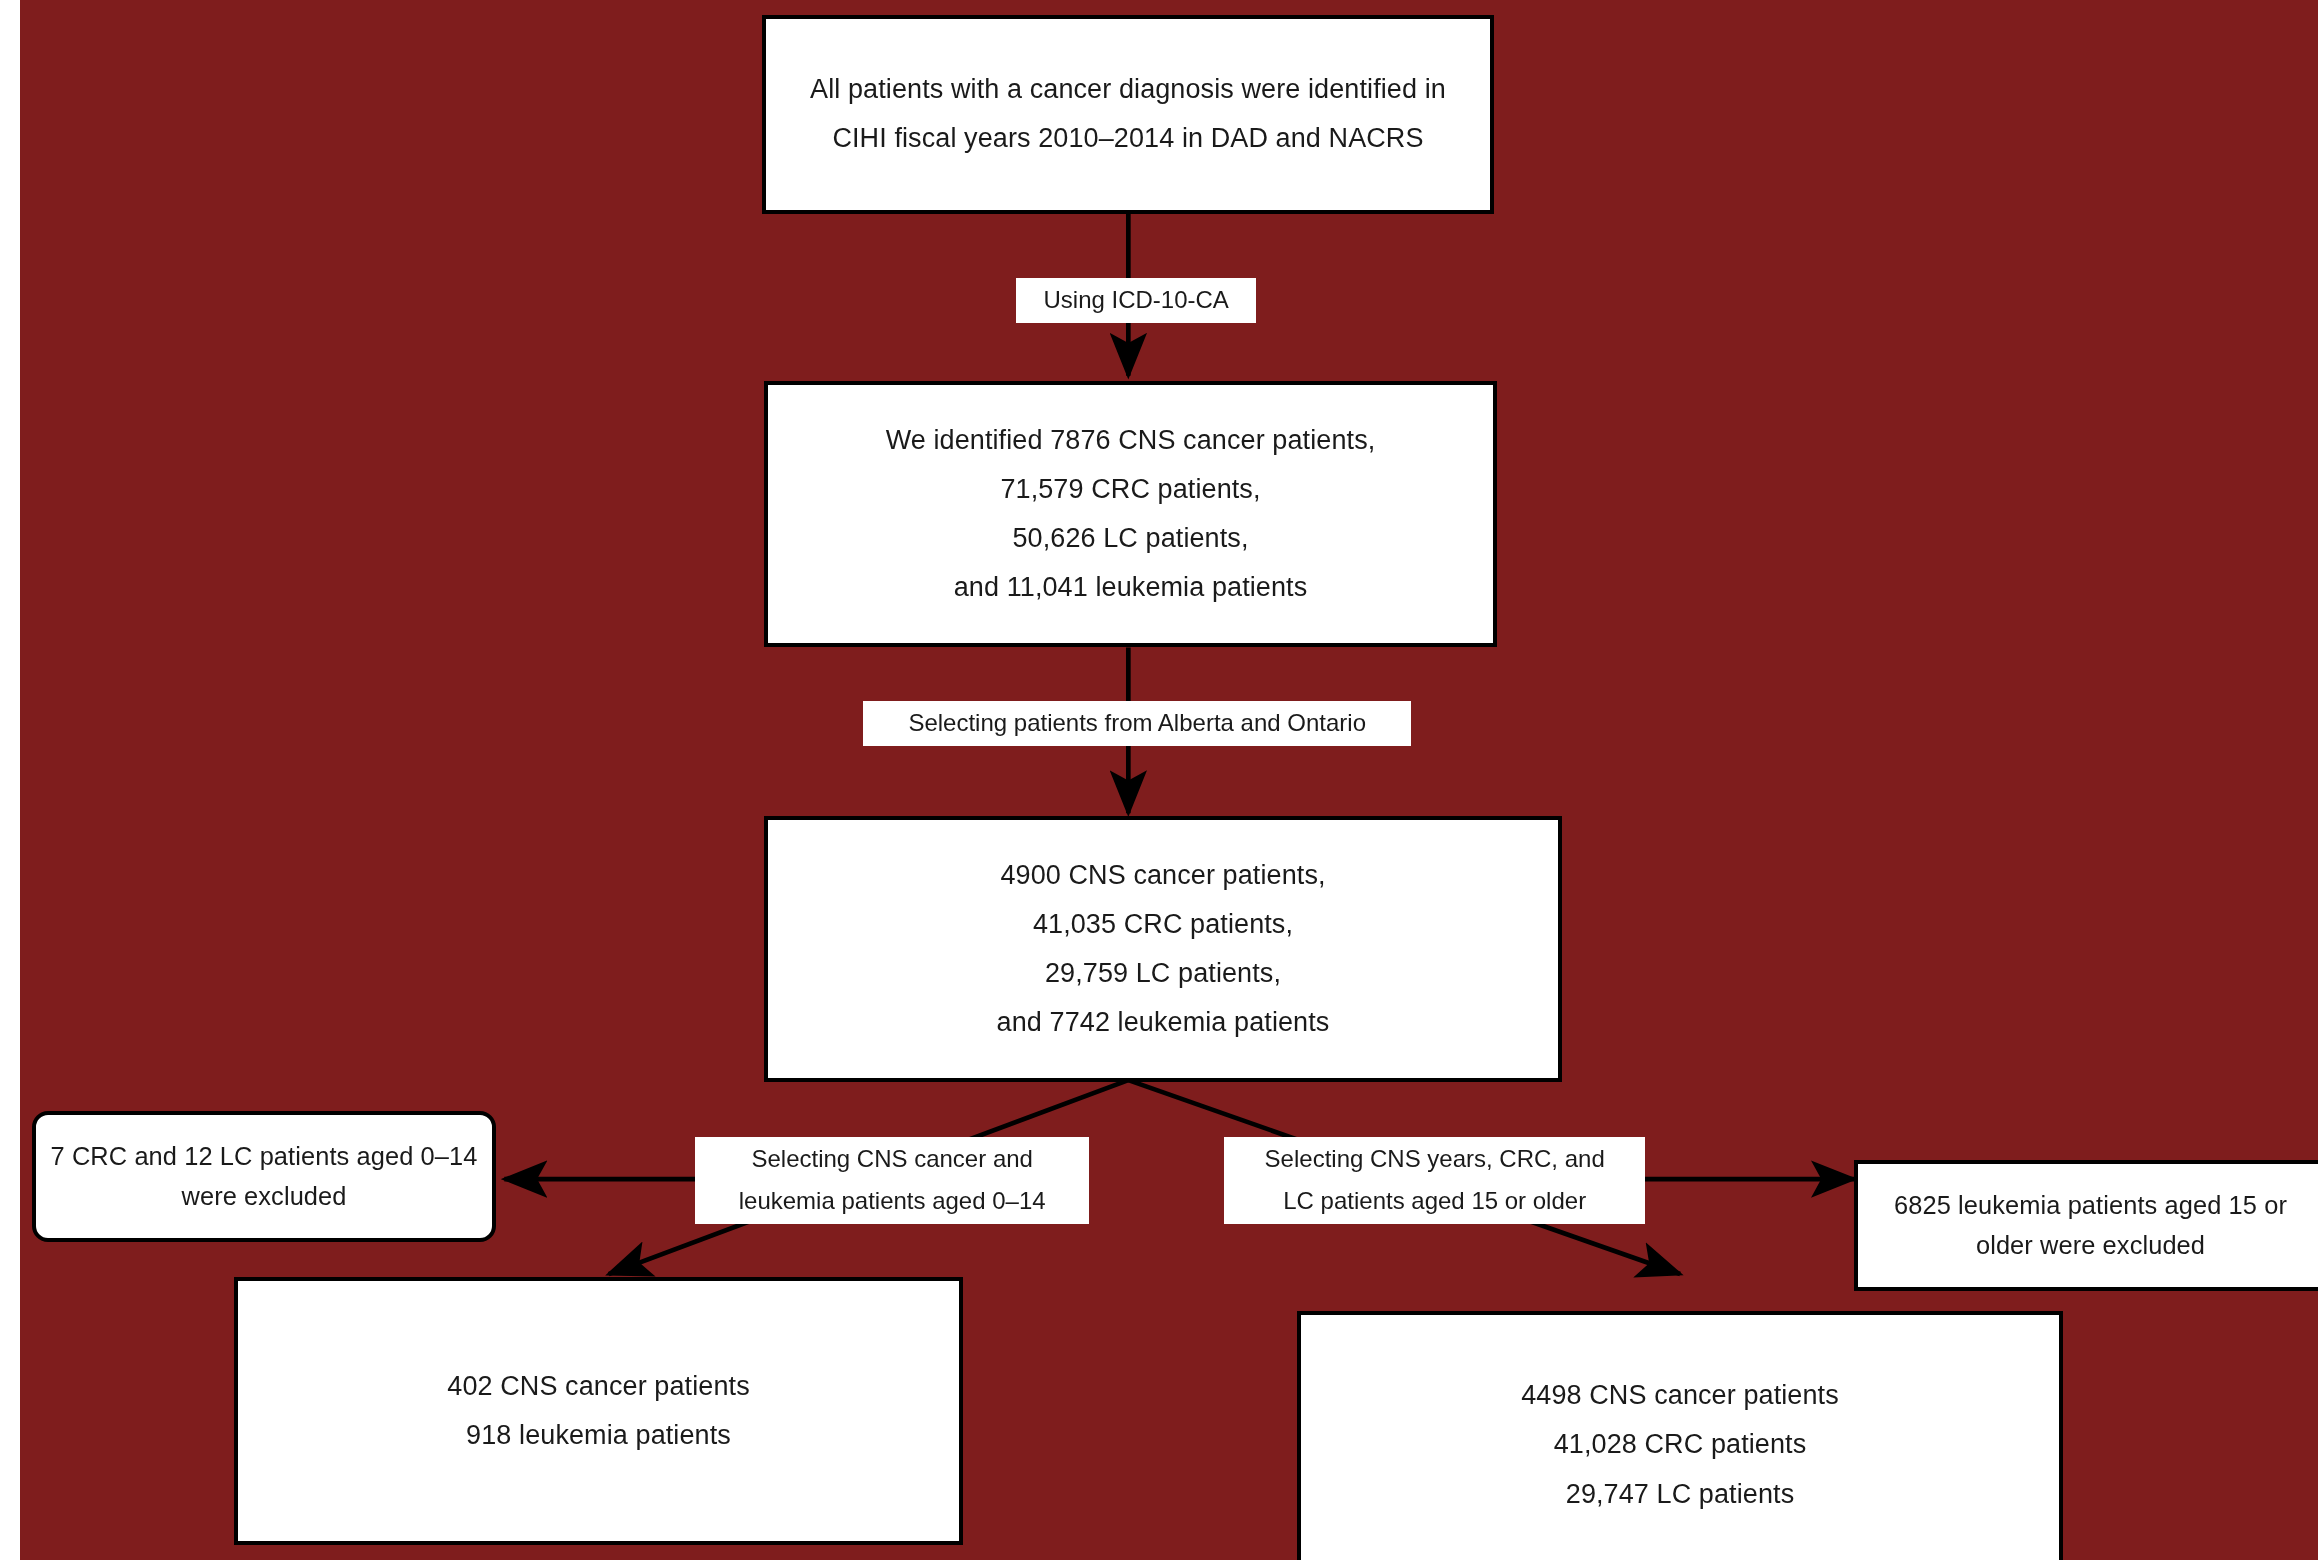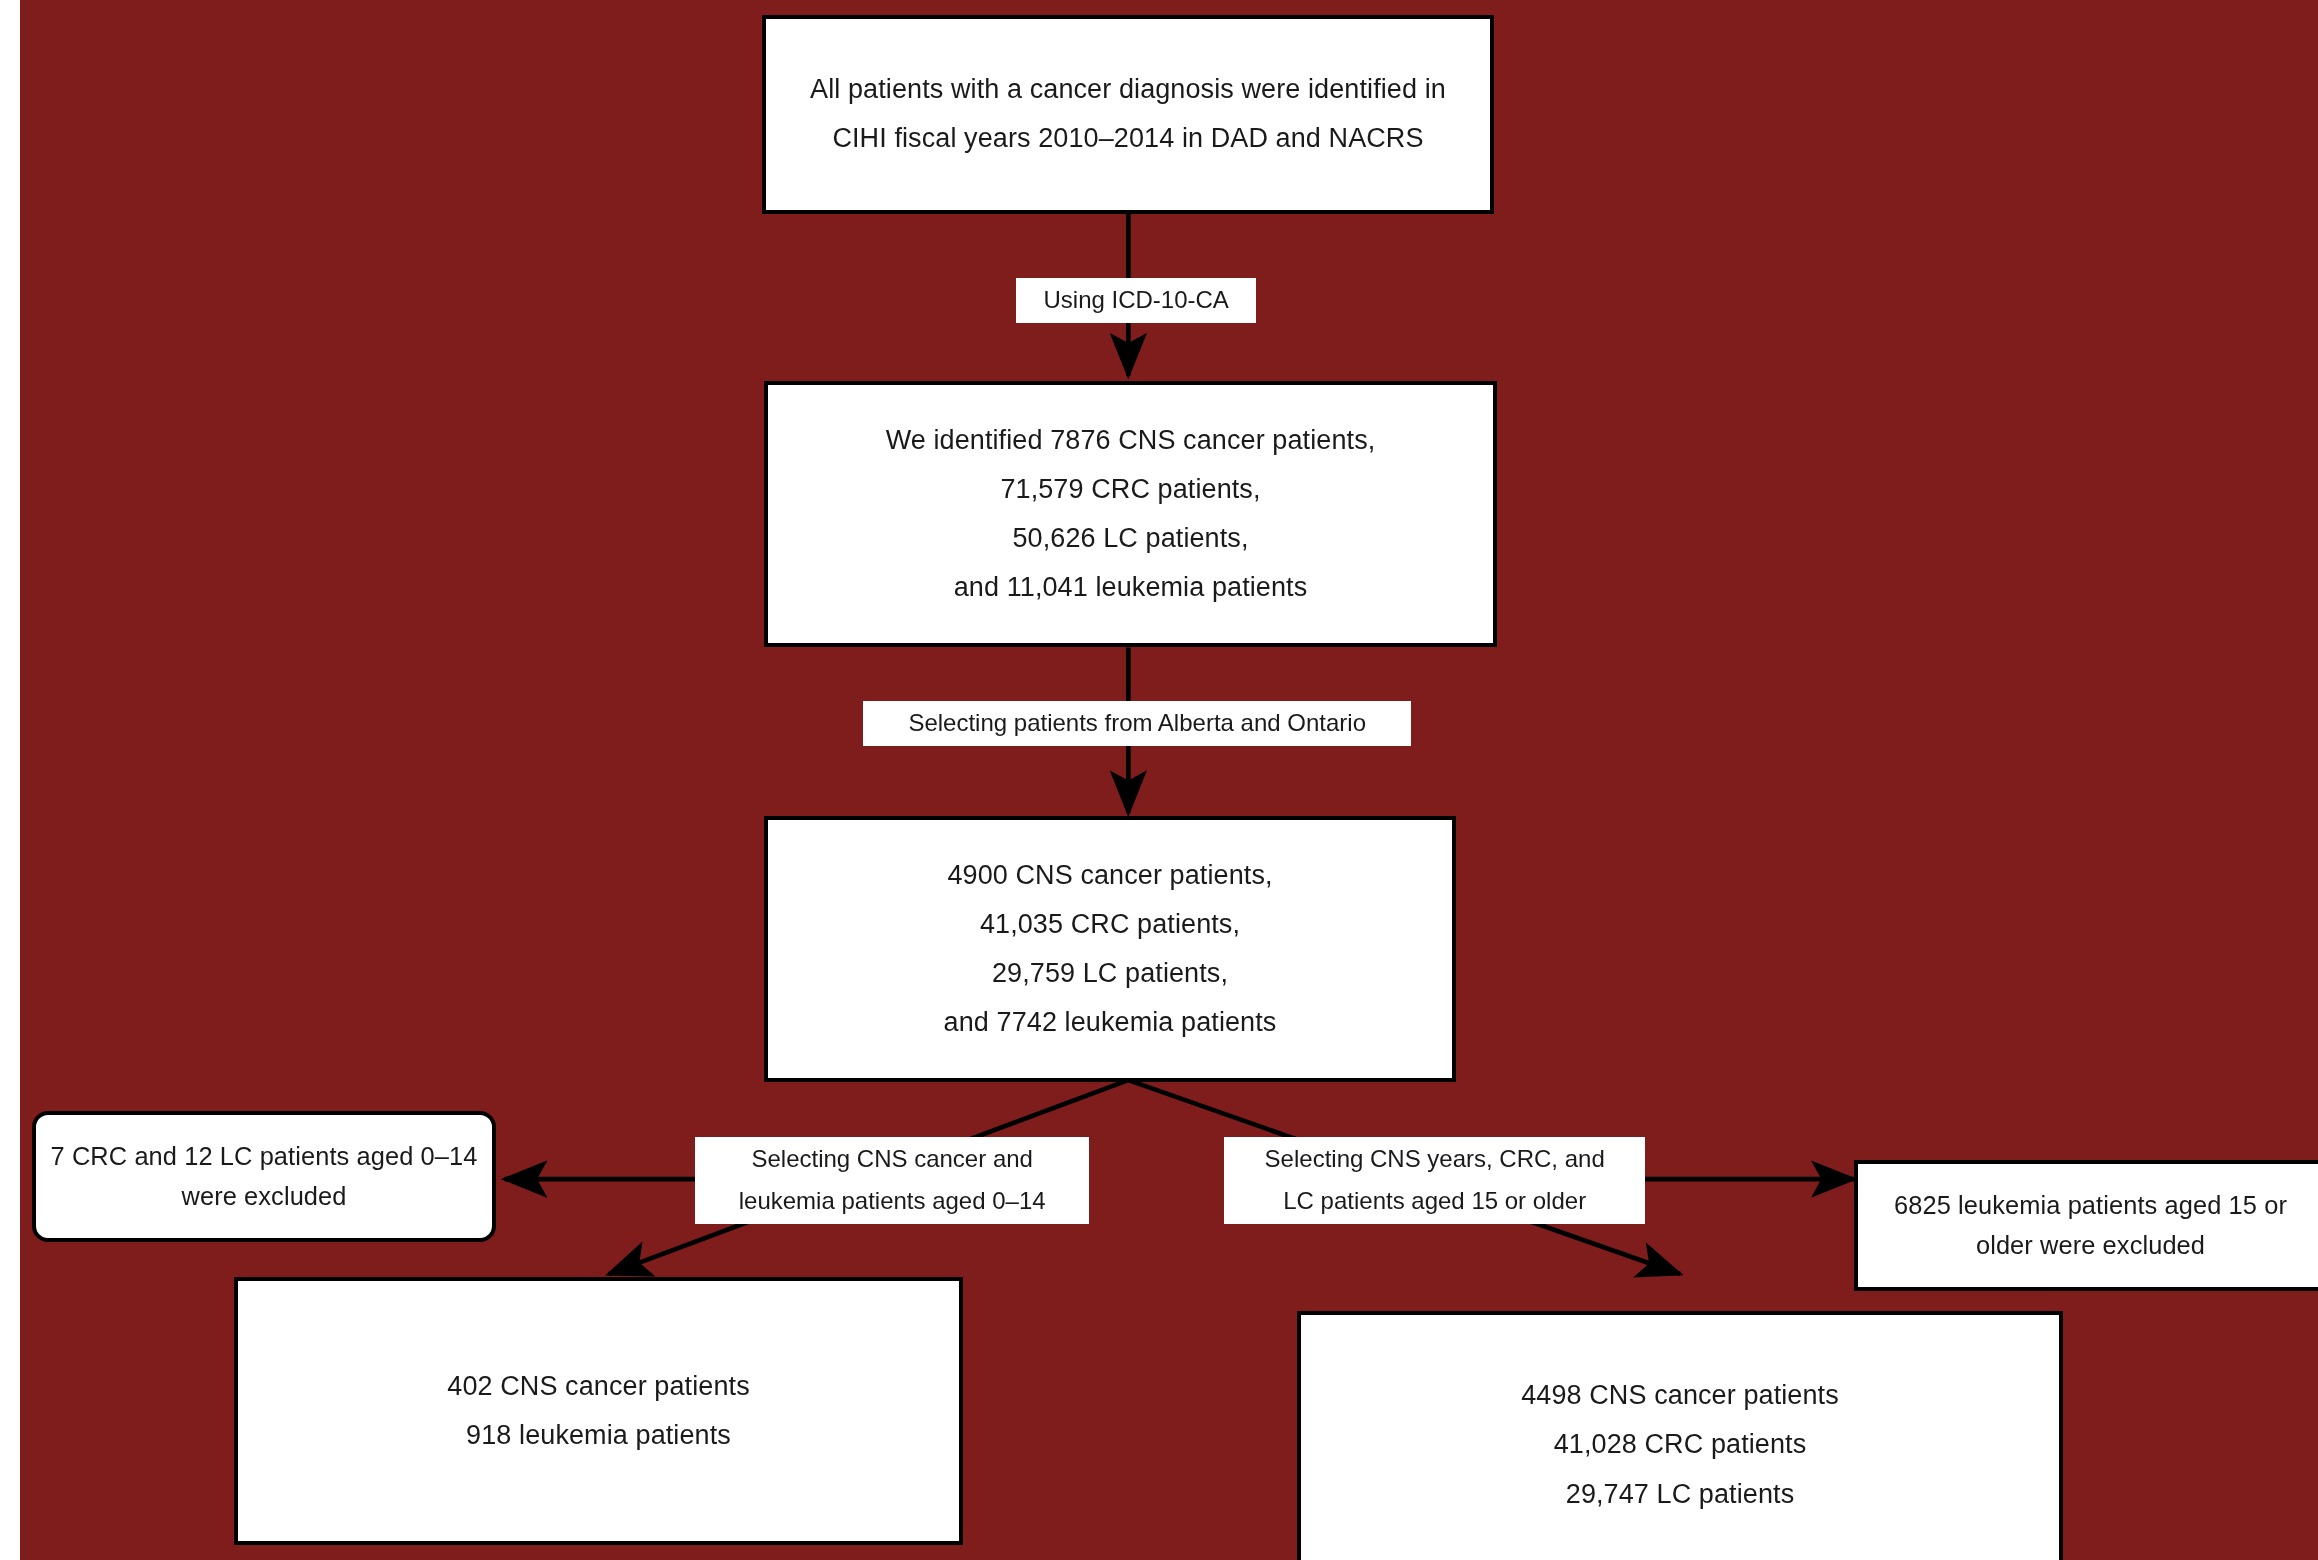--- a/index.html
+++ b/index.html
@@ -97,21 +97,21 @@
     <span class="line">We identified 7876 CNS cancer patients,</span>
     <span class="line">71,579 CRC patients,</span>
     <span class="line">50,626 LC patients,</span>
     <span class="line">and 11,041 leukemia patients</span>
   </div>
 
   <div class="edge-label" style="left:843px; top:701px; width:535px;">
     <span class="line">Selecting patients from Alberta and Ontario</span>
   </div>
 
-  <div class="node" style="left:744px; top:816px; width:692px; height:266px;">
+  <div class="node" style="left:744px; top:816px; width:798px; height:266px;">
     <span class="line">4900 CNS cancer patients,</span>
     <span class="line">41,035 CRC patients,</span>
     <span class="line">29,759 LC patients,</span>
     <span class="line">and 7742 leukemia patients</span>
   </div>
 
   <div class="node" style="left:12px; top:1111px; width:464px; height:131px;border-radius:16px;">
     <span class="line" style="font-size:25.4px; line-height:1.55;">7 CRC and 12 LC patients aged 0–14</span>
     <span class="line" style="font-size:25.4px; line-height:1.55;">were excluded</span>
   </div>

